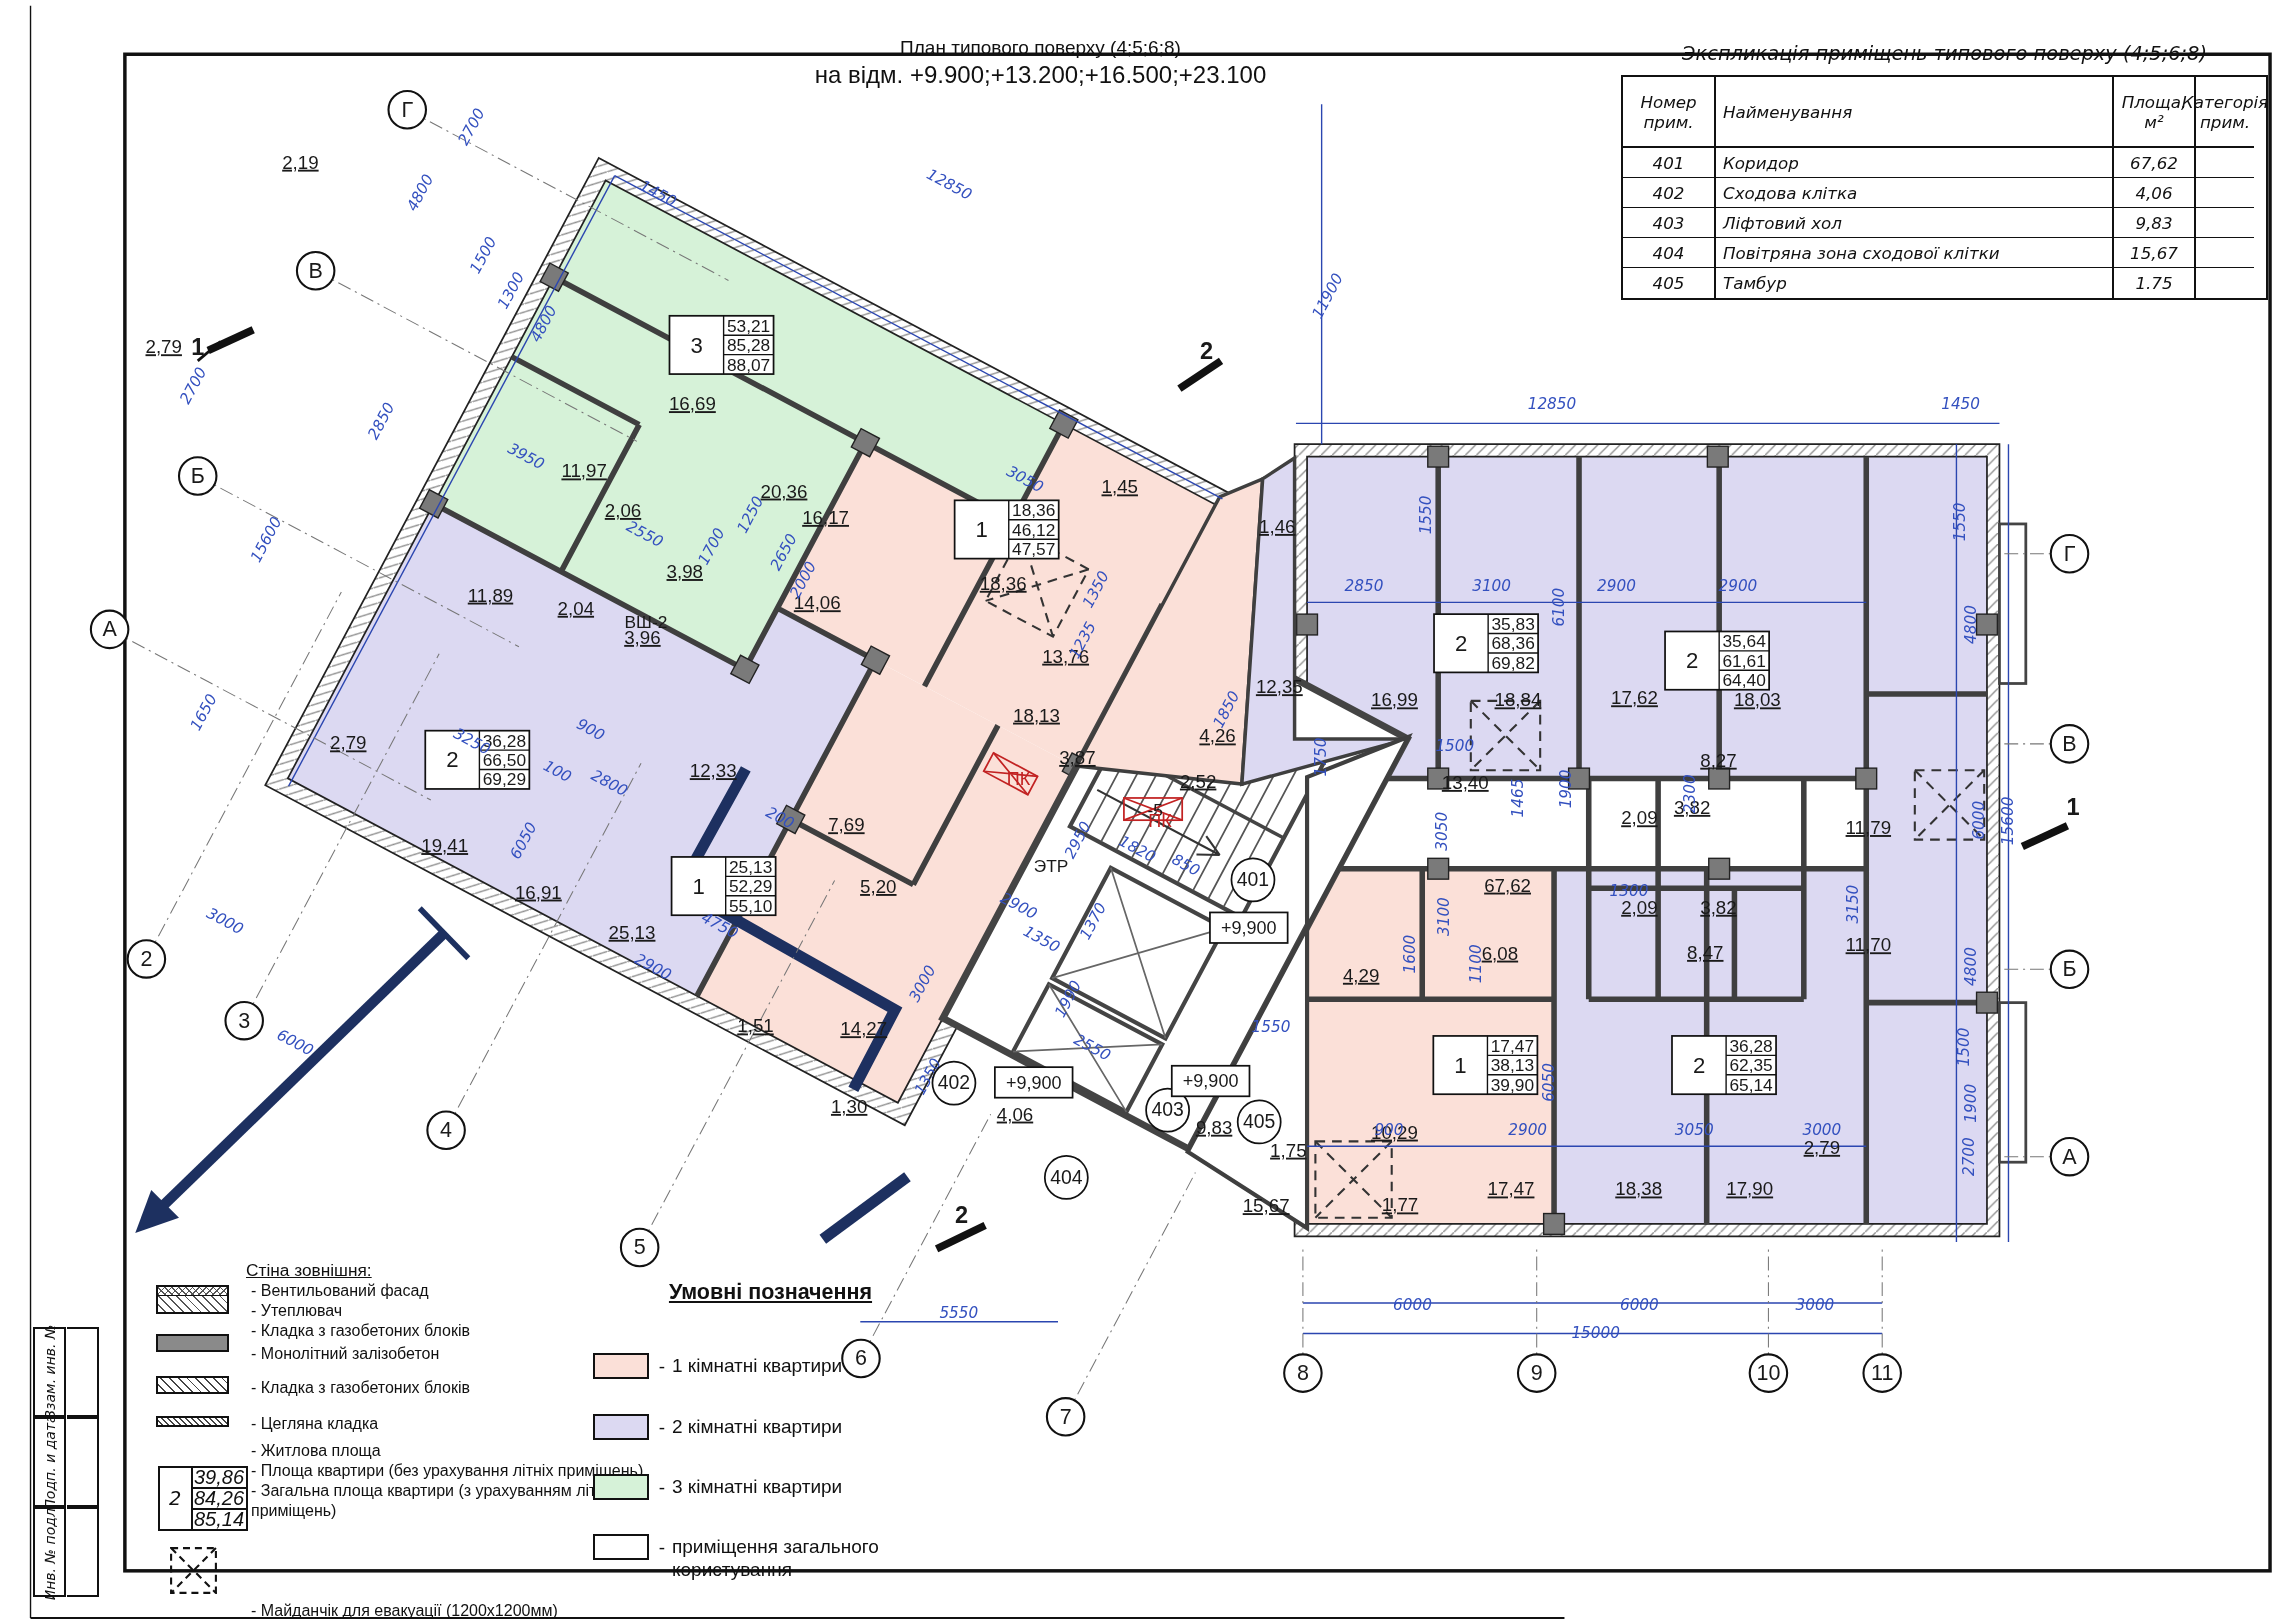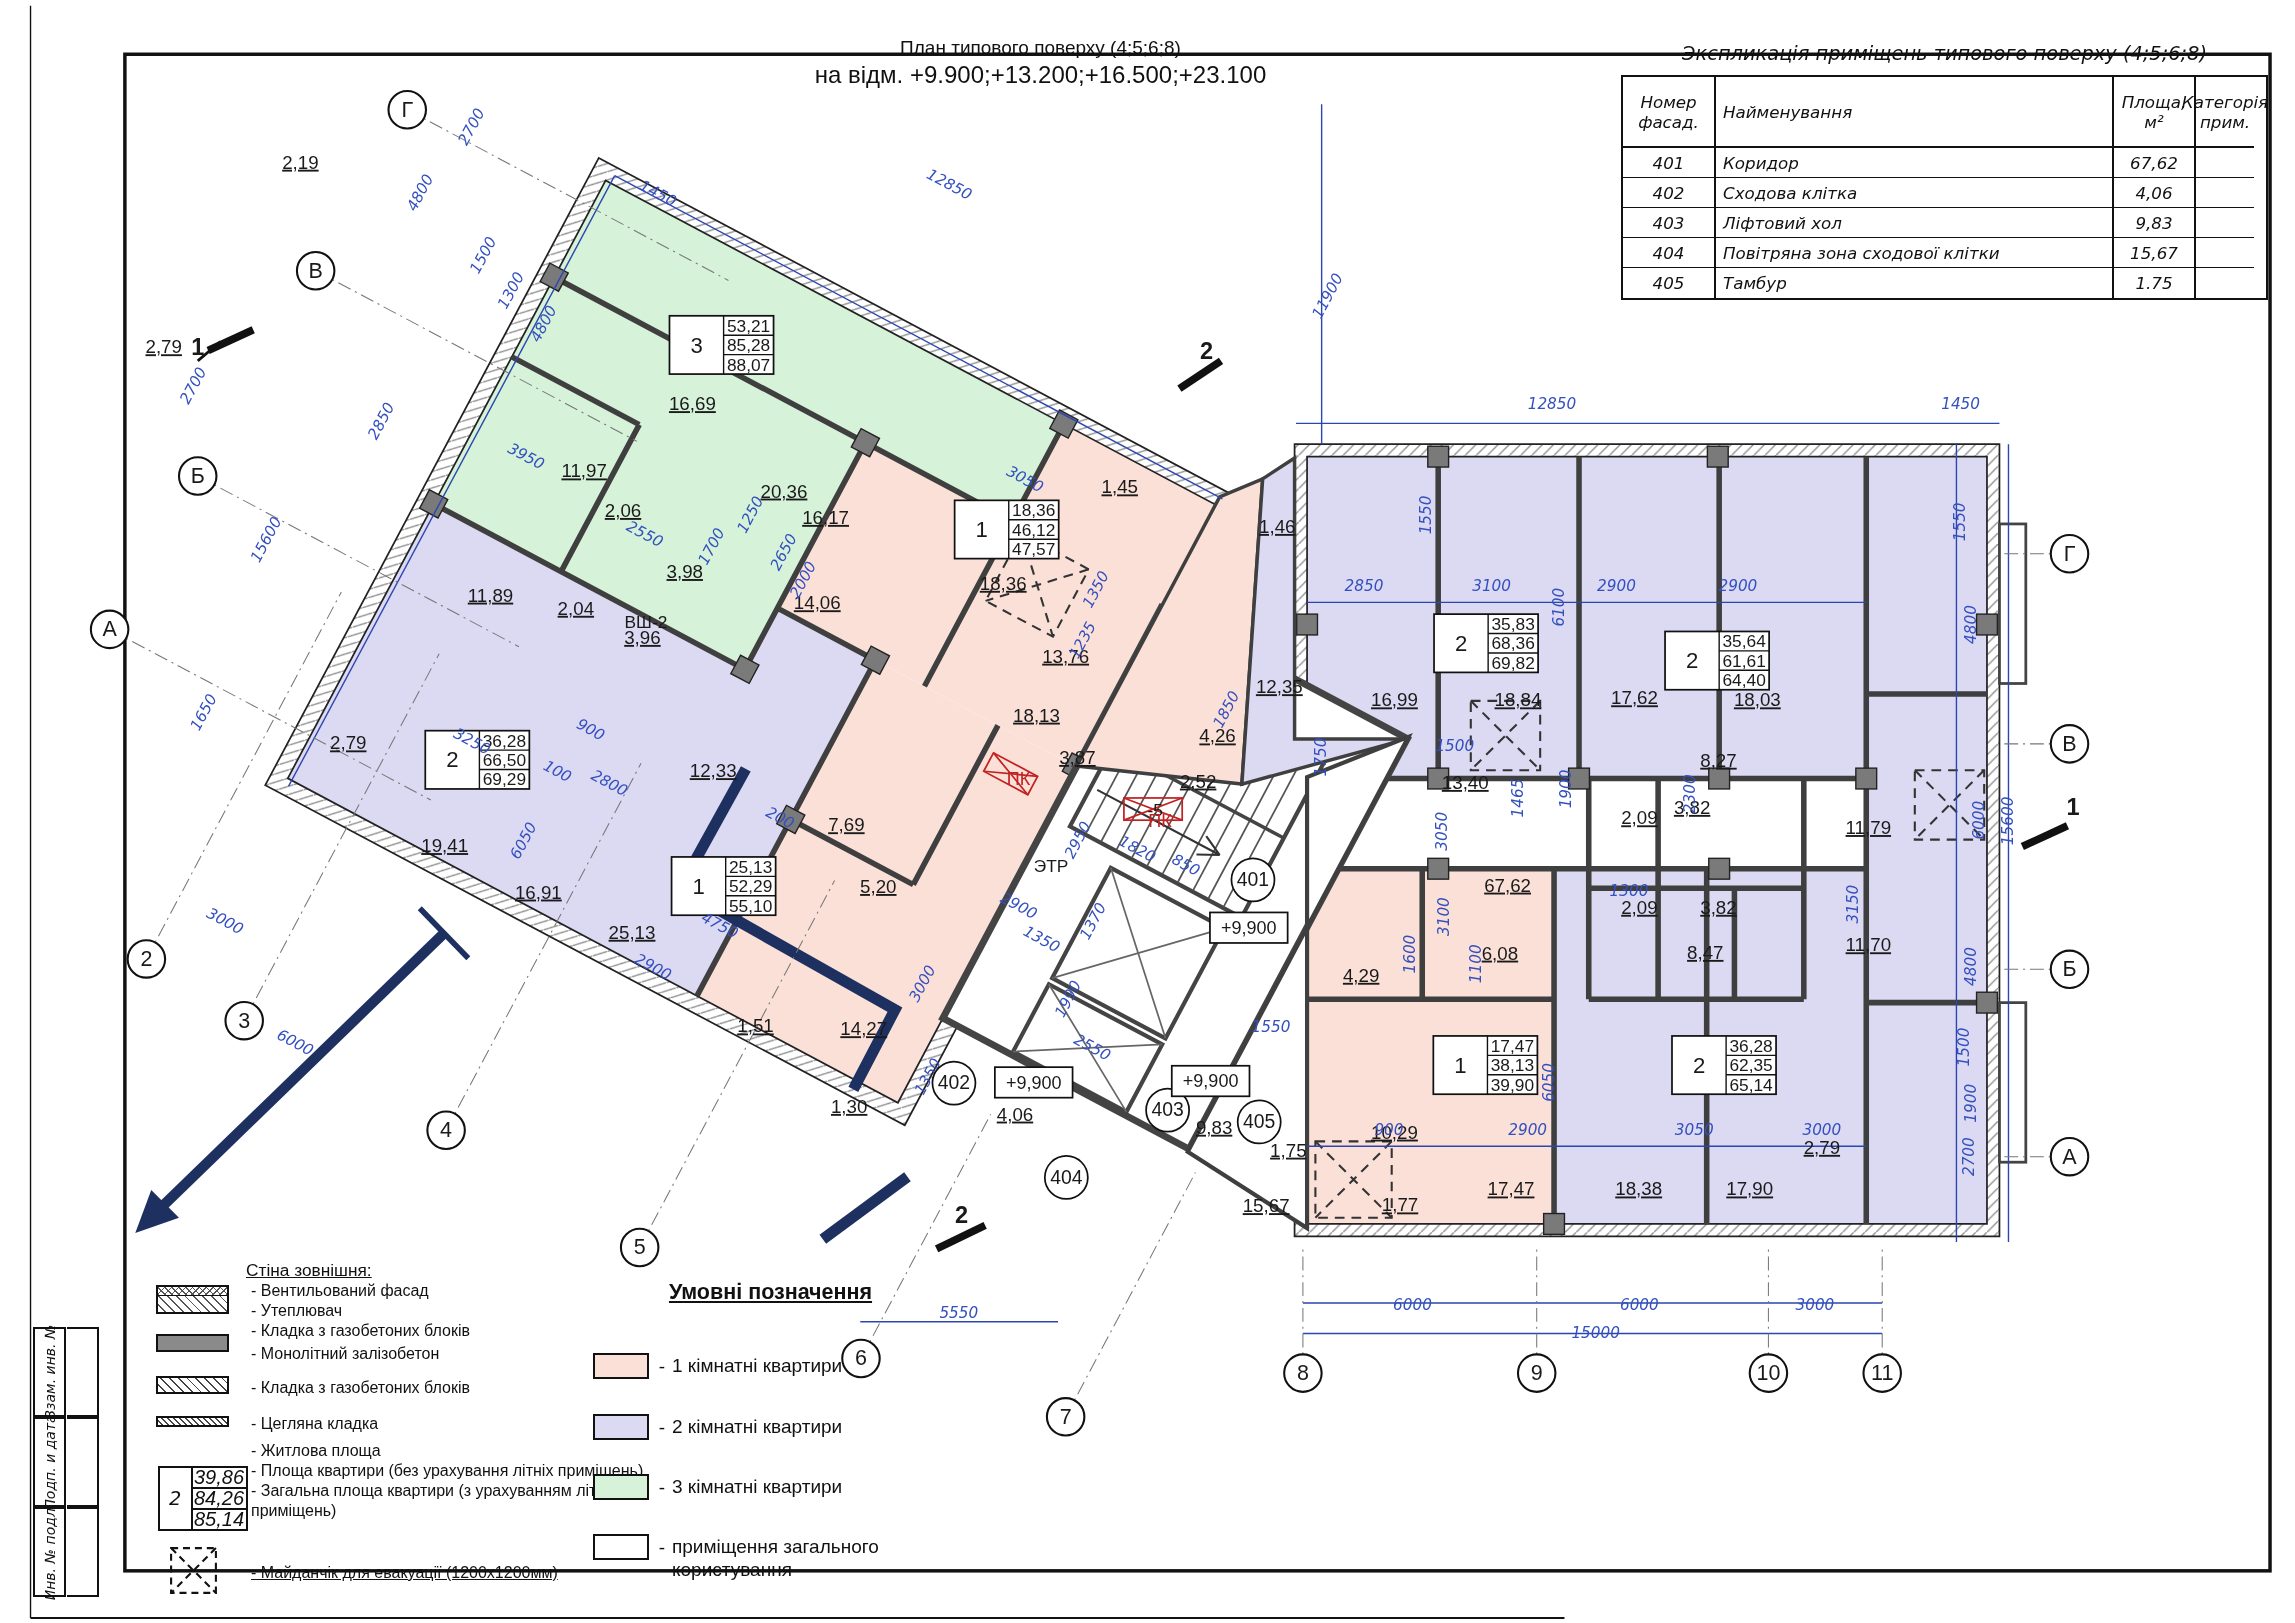--- a/index.html
+++ b/index.html
@@ -530,21 +530,21 @@
 
   <div id="title" class="abs">
     <div class="t1">План типового поверху (4;5;6;8)</div>
     <div class="t2">на відм. +9.900;+13.200;+16.500;+23.100</div>
   </div>
 
   <div id="exp-title" class="abs">Экспликація приміщень типового поверху (4;5;6;8)</div>
   <div id="exp" class="abs">
     <div class="exp-row exp-head">
       <div class="exp-cell c-num">Номер
-фасад.</div>
+прим.</div>
       <div class="exp-cell c-name">Найменування</div>
       <div class="exp-cell c-area">Площа, м²</div>
       <div class="exp-cell c-cat">Категорія
 прим.</div>
     </div>
     <div id="exp-body">
       <div class="exp-row exp-data">
         <div class="exp-cell c-num">401</div>
         <div class="exp-cell c-name">Коридор</div>
         <div class="exp-cell c-area">67,62</div>
@@ -610,21 +610,21 @@
     </div>
   </div>
   <div class="wl-txt" style="top:1441px;max-width:444px;">- Житлова площа
 - Площа квартири (без урахування літніх приміщень)
 - Загальна площа квартири (з урахуванням літніх приміщень)</div>
 
   <svg class="abs" style="left:169px;top:1546px;" width="49" height="49" viewBox="0 0 70 70">
     <rect x="3" y="3" width="64" height="64" fill="none" stroke="#111" stroke-width="3" stroke-dasharray="10,7"></rect>
     <path d="M3,3 L67,67 M67,3 L3,67" stroke="#111" stroke-width="3" stroke-dasharray="10,7" fill="none"></path>
   </svg>
-  <div class="wl-txt" style="top:1563px;text-decoration:underline;">- Майданчік для евакуації (1200х1200мм)</div>
+  <div class="wl-txt" style="top:1601px;">- Майданчік для евакуації (1200х1200мм)</div>
 
   <div id="legend-title" class="abs">Умовні позначення</div>
   <div class="leg-row" style="top:1353px;">
     <span class="leg-sw" style="background: rgb(251, 224, 216);"></span>
     <span class="leg-dash">-</span>
     <span class="leg-lab">1 кімнатні квартири</span>
   </div>
   <div class="leg-row" style="top:1414px;">
     <span class="leg-sw" style="background: rgb(220, 217, 242);"></span>
     <span class="leg-dash">-</span>

